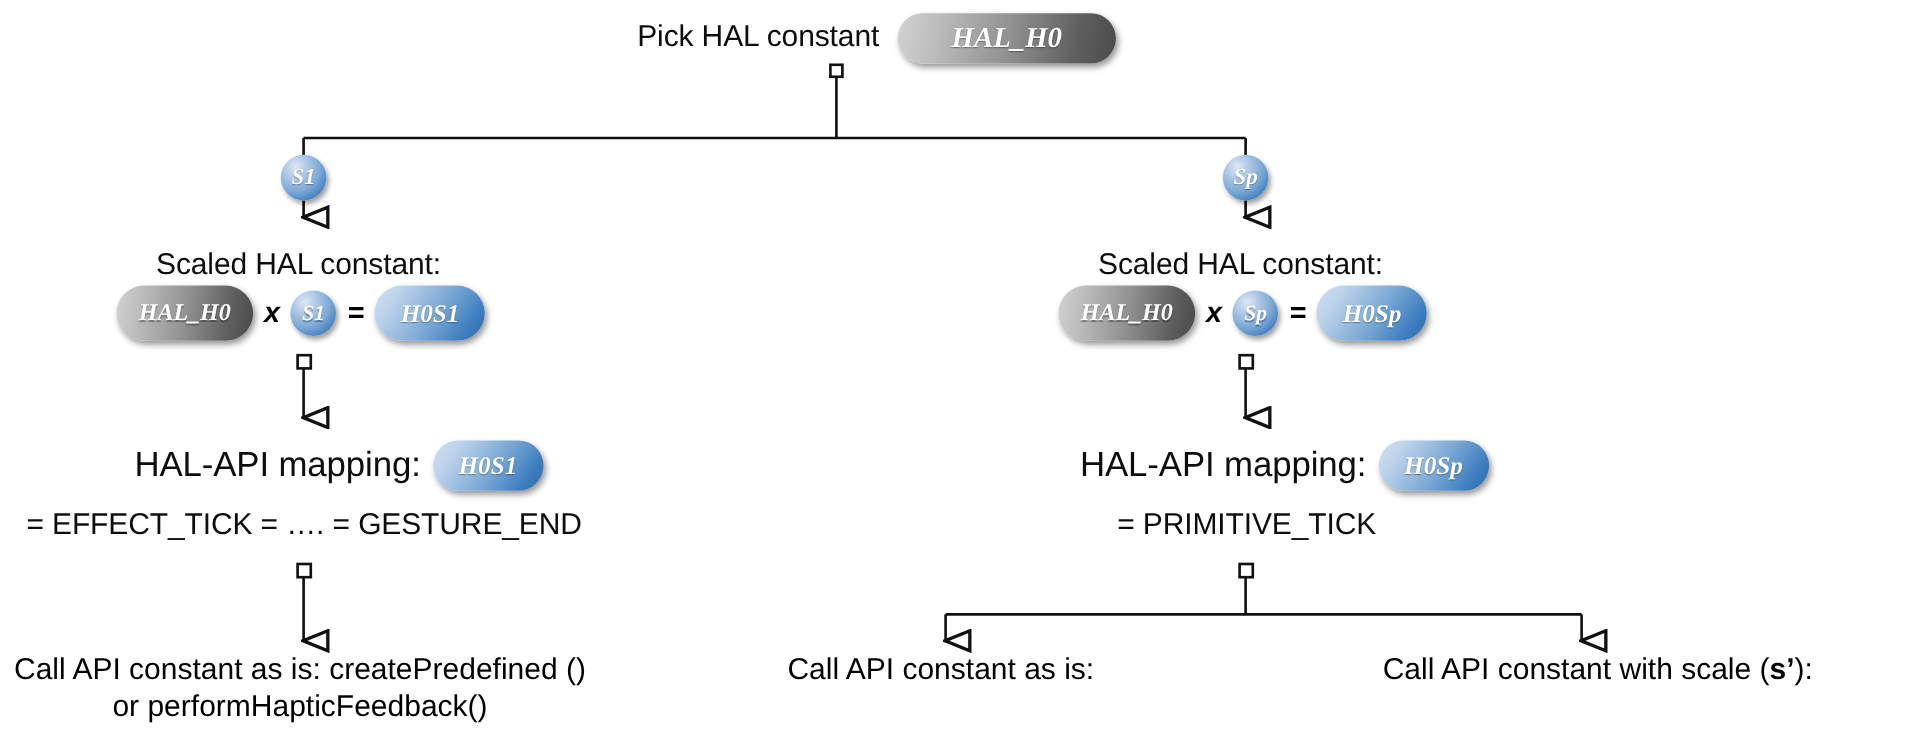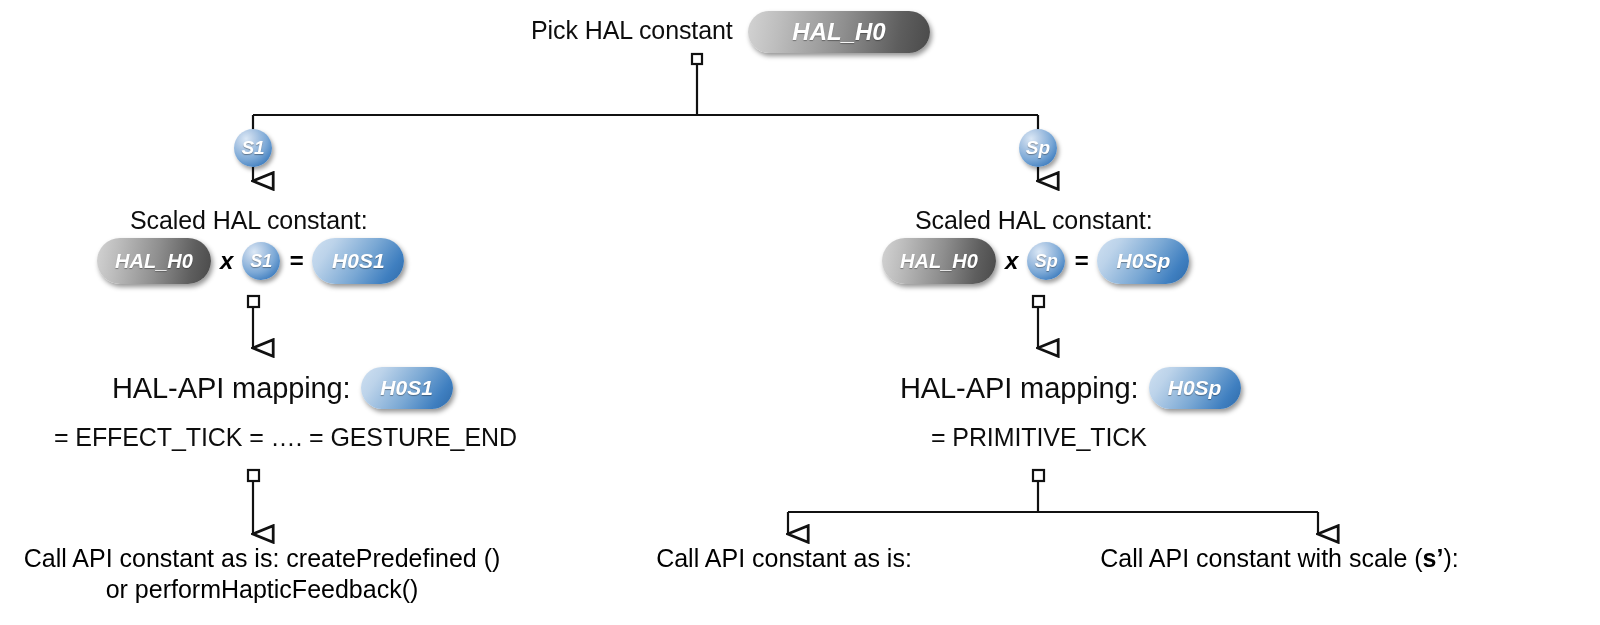--- a/index.html
+++ b/index.html
@@ -43,20 +43,21 @@
     display: inline-flex;
     align-items: center;
     justify-content: center;
     color: #ffffff;
     font-weight: bold;
     font-style: italic;
     text-align: center;
     box-sizing: border-box;
     box-shadow: 2px 3px 5px rgba(0,0,0,0.42);
     text-shadow: 0 1px 1px rgba(0,0,0,0.35);
+    font-family: Liberation Serif, serif;
   }
   .pill-grey {
     background: linear-gradient(100deg, #d3d3d3 0%, #bdbdbd 18%, #8f8f8f 52%, #5e5e5e 82%, #4a4a4a 100%);
   }
   .pill-blue {
     background: linear-gradient(125deg, #cfe0f1 0%, #bcd3ea 20%, #7aa8d4 55%, #3f7fc0 82%, #2f6aa8 100%);
   }
   .circ-blue {
     background: radial-gradient(circle at 32% 26%, #dbe8f6 0%, #b6cde7 22%, #7ba8d6 55%, #3d7cbe 82%, #2e69a6 100%);
     border-radius: 50%;
@@ -126,33 +127,33 @@
     align-items: center;
   }
   #map-left  { left: 112px; top: 367px; }
   #map-right { left: 900px; top: 367px; }
   .map-text { font-size: 29px; margin-right: 10px; }
   .map-pill {
     width: 92px; height: 42px;
     border-radius: 21px;
     font-size: 21px;
   }
-  #mapeq-left  { left: 22px;  top: 422px; margin-left: 32px; }
+  #mapeq-left  { left: 22px;  top: 422px; }
   #mapeq-right { left: 931px; top: 422px; }
 
   
   .leaf {
     font-size: 25px;
     line-height: 31px;
     text-align: center;
     white-space: nowrap;
   }
-  #leaf-left   { left: 12px;    top: 543px; width: 500px; }
+  #leaf-left   { left: 0px;    top: 543px; width: 500px; }
   #leaf-mid    { left: 524px;  top: 543px; width: 520px; }
-  #leaf-right  { left: 1011px; top: 543px; width: 537px; }
+  #leaf-right  { left: 1063px; top: 543px; width: 537px; }
   .leaf b { font-weight: bold; }
 </style>
 </head>
 <body>
 
 <div id="stage">
 
   <svg id="connectors" viewBox="0 0 1600 625" width="1600" height="625">
     <defs>
       <marker id="arrowOpen" viewBox="0 0 10 12" refX="5" refY="11" markerWidth="9" markerHeight="11" orient="auto">

